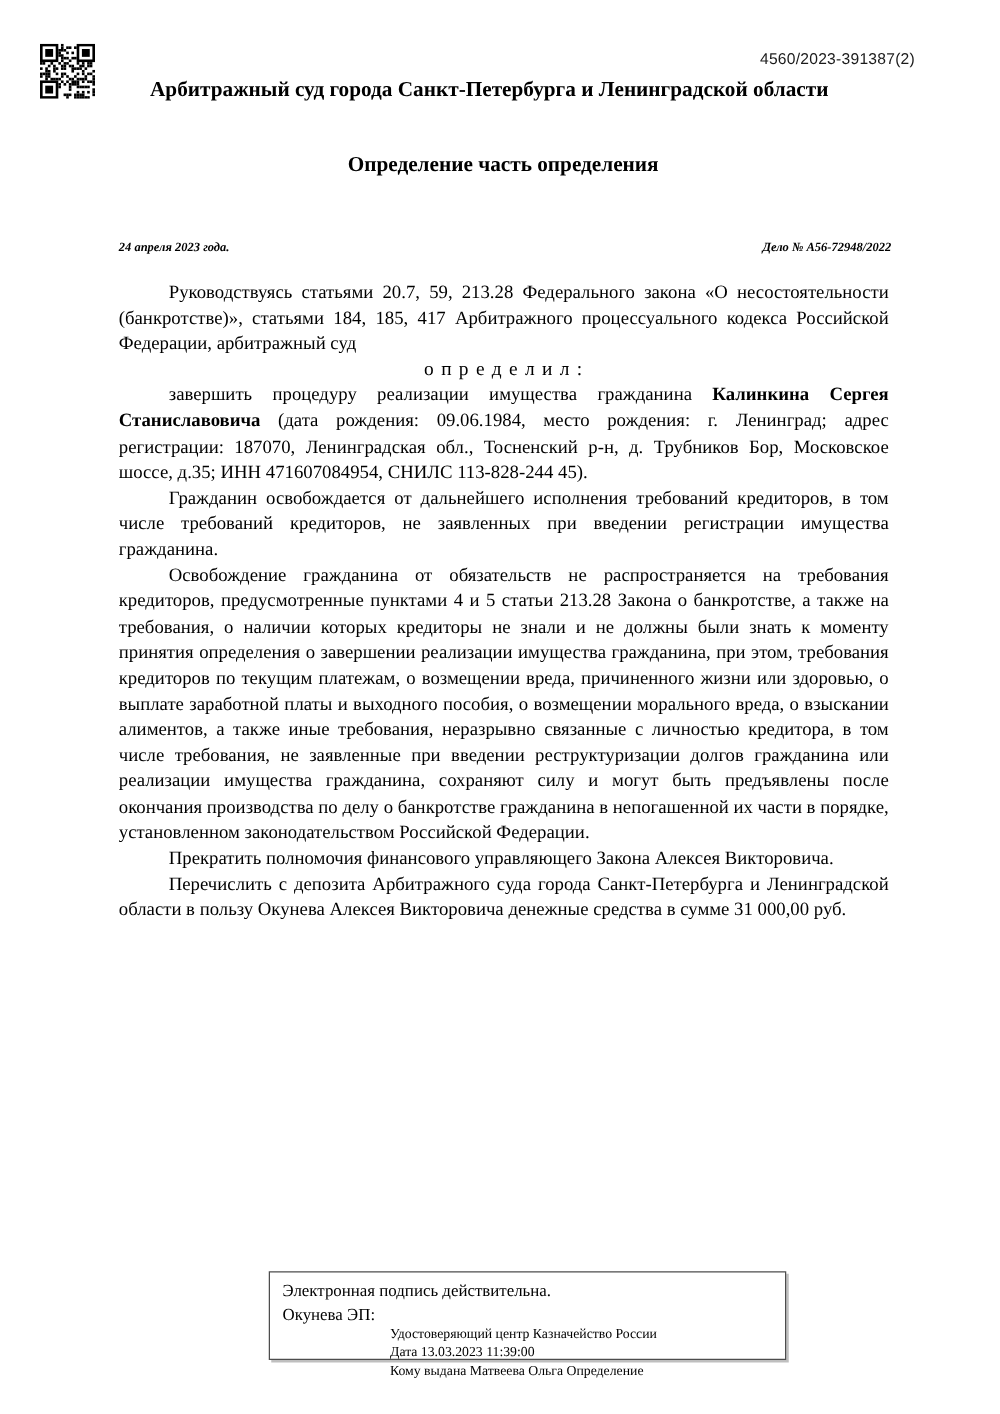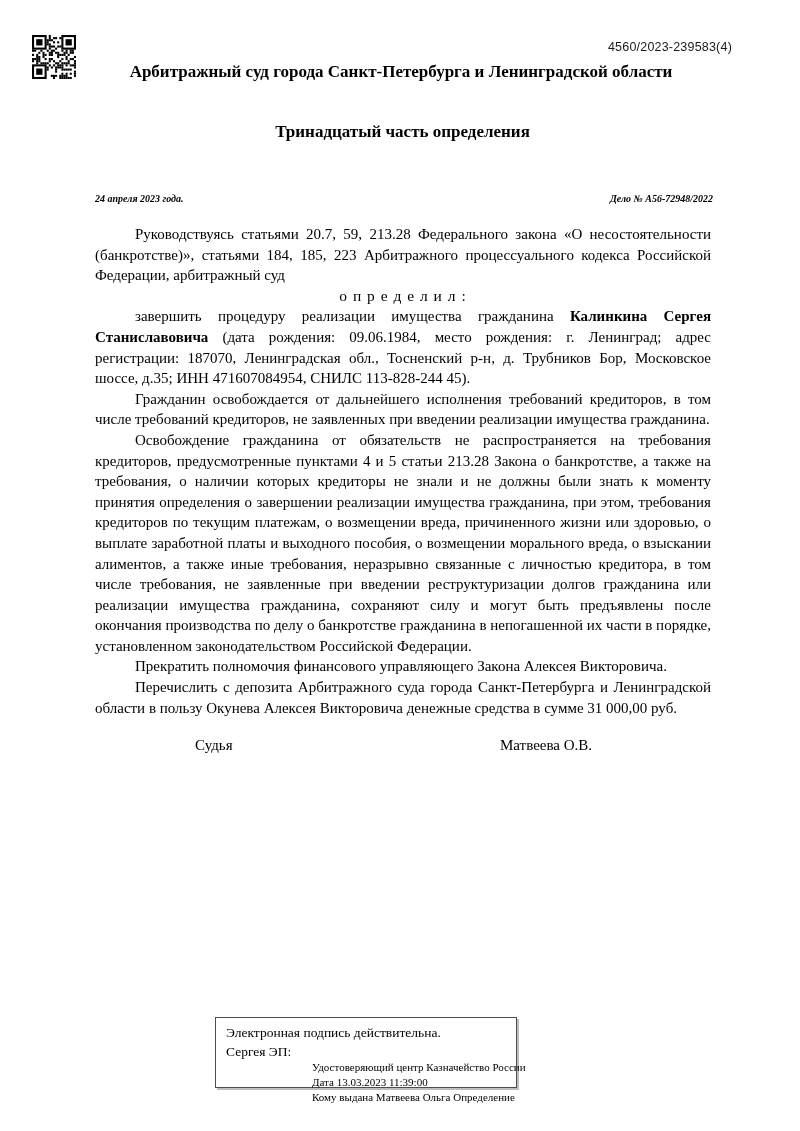--- a/index.html
+++ b/index.html
@@ -36,21 +36,20 @@
     color: #1a1a1a;
     letter-spacing: 0.2px;
   }
 
   
   .court-name {
     position: absolute;
     top: 61px;
     left: 120px;
     width: 562px;
-    text-align: center;
     font-weight: bold;
     font-size: 17px;
     line-height: 21px;
   }
 
   
   .doc-title {
     position: absolute;
     top: 122px;
     left: 95px;
@@ -106,21 +105,21 @@
     text-align: left;
   }
   .sign-role  { position: absolute; left: 100px; }
   .sign-name  { position: absolute; left: 405px; }
 
   
   .stamp {
     position: absolute;
     left: 215px;
     top: 1017px;
-    width: 302px;
+    width: 414px;
     height: 71px;
     border: 1px solid #4d4d4d;
     box-shadow: 2px 2px 0 rgba(0,0,0,0.25);
     background: #ffffff;
     box-sizing: border-box;
     padding: 7px 10px 0 10px;
     font-size: 13.5px;
   }
   .stamp-validity {
     margin: 0 0 3px 0;
@@ -283,57 +282,53 @@
         <rect x="2.1" y="2.1" width="10.5" height="10.5" fill="#fff"></rect>
         <rect x="4.2" y="4.2" width="6.300000000000001" height="6.300000000000001" fill="#000"></rect>
         <rect x="29.400000000000002" y="0" width="14.700000000000001" height="14.700000000000001" fill="#000"></rect>
         <rect x="31.5" y="2.1" width="10.5" height="10.5" fill="#fff"></rect>
         <rect x="33.6" y="4.2" width="6.300000000000001" height="6.300000000000001" fill="#000"></rect>
         <rect x="0" y="29.400000000000002" width="14.700000000000001" height="14.700000000000001" fill="#000"></rect>
         <rect x="2.1" y="31.5" width="10.5" height="10.5" fill="#fff"></rect>
         <rect x="4.2" y="33.6" width="6.300000000000001" height="6.300000000000001" fill="#000"></rect>
       </svg></div>
 
-  <div class="doc-number">4560/2023-239583(4)</div>
+  <div class="doc-number">4560/2023-391387(2)</div>
 
   <div class="court-name">Арбитражный суд города Санкт-Петербурга и Ленинградской области</div>
 
-  <div class="doc-title">Тринадцатый часть определения</div>
+  <div class="doc-title">Определение часть определения</div>
 
   <div class="case-row">
     <span>24 апреля 2023 года.</span>
     <span>Дело № А56-72948/2022</span>
   </div>
 
   <div class="content">
-    <p>Руководствуясь статьями 20.7, 59, 213.28 Федерального закона «О несостоятельности (банкротстве)», статьями 184, 185, 223 Арбитражного процессуального кодекса Российской Федерации, арбитражный суд</p>
+    <p>Руководствуясь статьями 20.7, 59, 213.28 Федерального закона «О несостоятельности (банкротстве)», статьями 184, 185, 417 Арбитражного процессуального кодекса Российской Федерации, арбитражный суд</p>
 
     <p class="ruling-word">о п р е д е л и л :</p>
 
     <p><span>завершить процедуру реализации имущества гражданина </span><span class="bold-name">Калинкина Сергея Станиславовича</span><span> (дата рождения: 09.06.1984, место рождения: г. Ленинград; адрес регистрации: 187070, Ленинградская обл., Тосненский р-н, д. Трубников Бор, Московское шоссе, д.35; ИНН 471607084954, СНИЛС 113-828-244 45).</span></p>
 
-    <p>Гражданин освобождается от дальнейшего исполнения требований кредиторов, в том числе требований кредиторов, не заявленных при введении реализации имущества гражданина.</p>
+    <p>Гражданин освобождается от дальнейшего исполнения требований кредиторов, в том числе требований кредиторов, не заявленных при введении регистрации имущества гражданина.</p>
 
     <p>Освобождение гражданина от обязательств не распространяется на требования кредиторов, предусмотренные пунктами 4 и 5  статьи 213.28 Закона о банкротстве, а также на требования, о наличии которых кредиторы не знали и не должны были знать к моменту принятия определения о завершении реализации имущества гражданина, при этом, требования кредиторов по текущим платежам, о возмещении вреда, причиненного жизни или здоровью, о выплате заработной платы и выходного пособия, о возмещении морального вреда, о взыскании алиментов, а также иные требования, неразрывно связанные с личностью кредитора, в том числе требования, не заявленные при введении реструктуризации долгов гражданина или реализации имущества гражданина, сохраняют силу и могут быть предъявлены после окончания производства по делу о банкротстве гражданина в непогашенной их части в порядке, установленном законодательством Российской Федерации.</p>
 
     <p>Прекратить полномочия финансового управляющего Закона Алексея Викторовича.</p>
 
     <p>Перечислить с депозита Арбитражного суда города Санкт-Петербурга и Ленинградской области в пользу Окунева Алексея Викторовича денежные средства в сумме 31 000,00 руб.</p>
 
 
-    <div class="sign-row">
-      <span class="sign-role">Судья</span>
-      <span class="sign-name">Матвеева О.В.</span>
-    </div>
   </div>
 
   <div class="stamp">
     <div class="stamp-validity">Электронная подпись действительна.</div>
     <div class="stamp-row">
-      <div class="stamp-label">Сергея ЭП:</div>
+      <div class="stamp-label">Окунева ЭП:</div>
       <div class="stamp-details">
         <div>Удостоверяющий центр Казначейство России</div>
         <div>Дата 13.03.2023 11:39:00</div>
         <div>Кому выдана Матвеева Ольга Определение</div>
       </div>
     </div>
   </div>
 
 </div>
 

